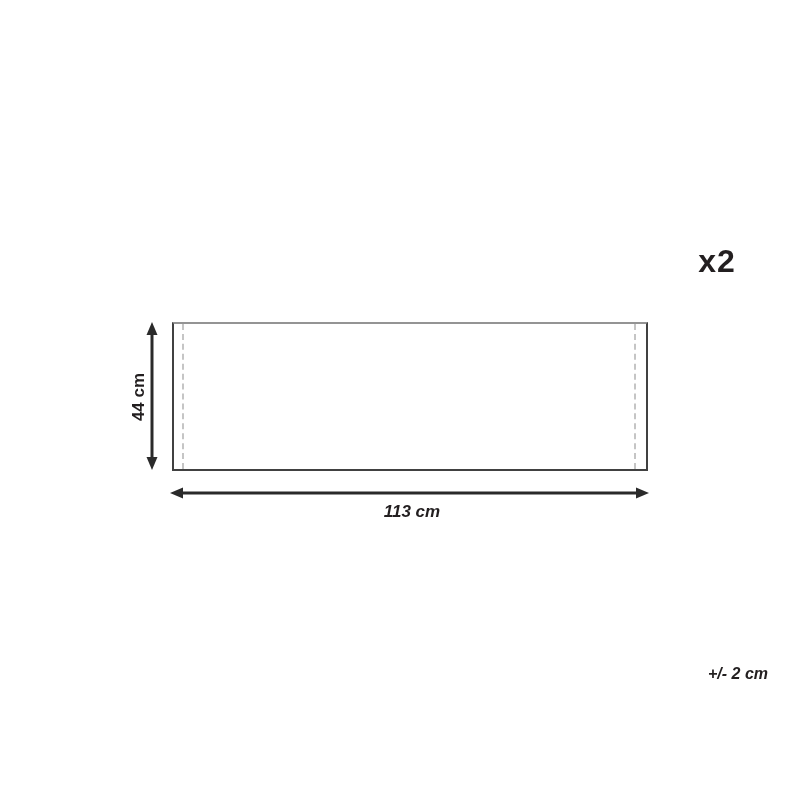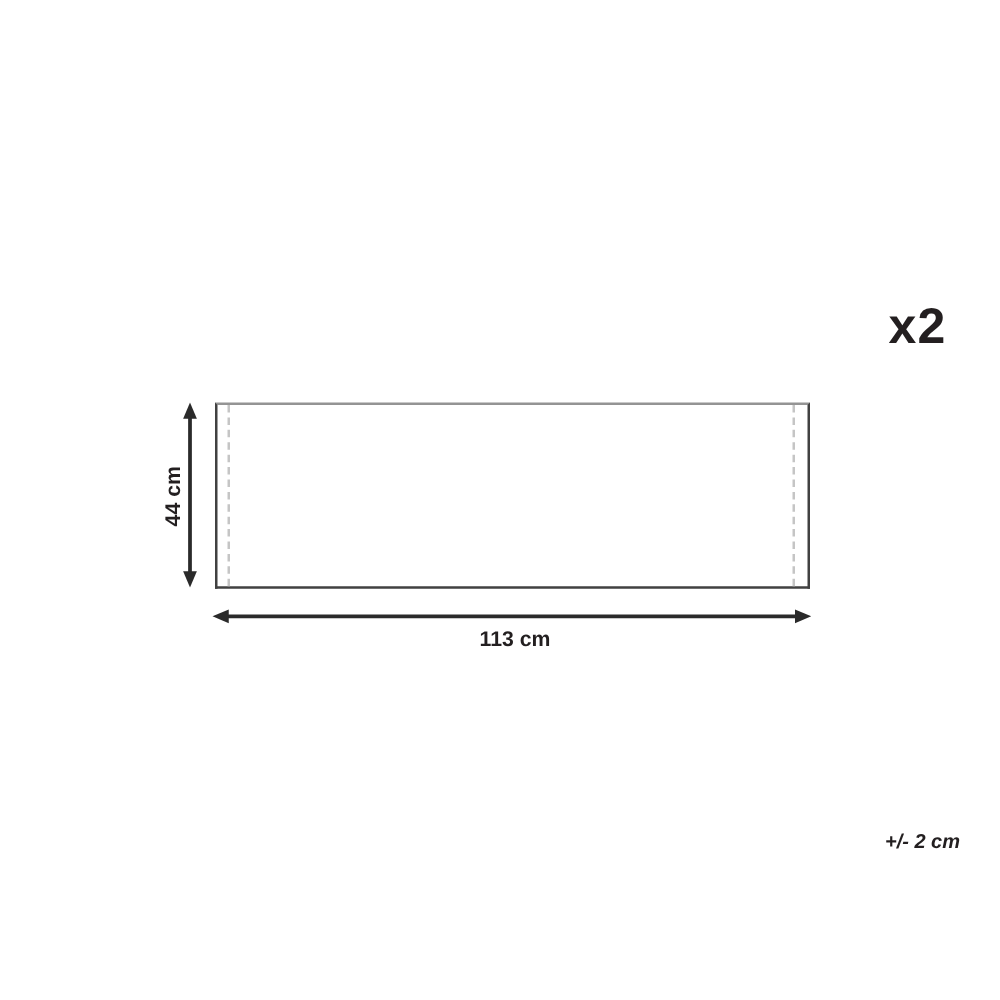--- a/index.html
+++ b/index.html
@@ -22,24 +22,24 @@
     width: 800px; height: 800px;
     background: var(--background);
   }
   .label {
     position: absolute;
     font-weight: 700;
     color: var(--text);
     text-align: center;
   }
   .qty-label {
-    left: 684px; top: 238px;
+    left: 667px; top: 238px;
     width: 100px; height: 46px;
     line-height: 46px;
-    font-size: 40px;
+    font-size: 32px;
     letter-spacing: 1px;
   }
   .product-outline {
     position: absolute;
     left: 172px; top: 322px;
     width: 476px; height: 149px;
     border: 2px solid var(--outline-side);
     border-top-color: var(--outline-top);
     background: var(--background);
   }
@@ -64,20 +64,21 @@
     line-height: 20px;
     font-size: 17px;
     transform: rotate(-90deg);
     white-space: nowrap;
   }
   .width-label {
     left: 362px; top: 502px;
     width: 100px;
     font-size: 17px;
     white-space: nowrap;
+    font-style: italic;
   }
   .tolerance-label {
     left: 688px; top: 665px;
     width: 100px;
     font-size: 16px;
     white-space: nowrap;
     font-style: italic;
   }
 </style>
 </head>

